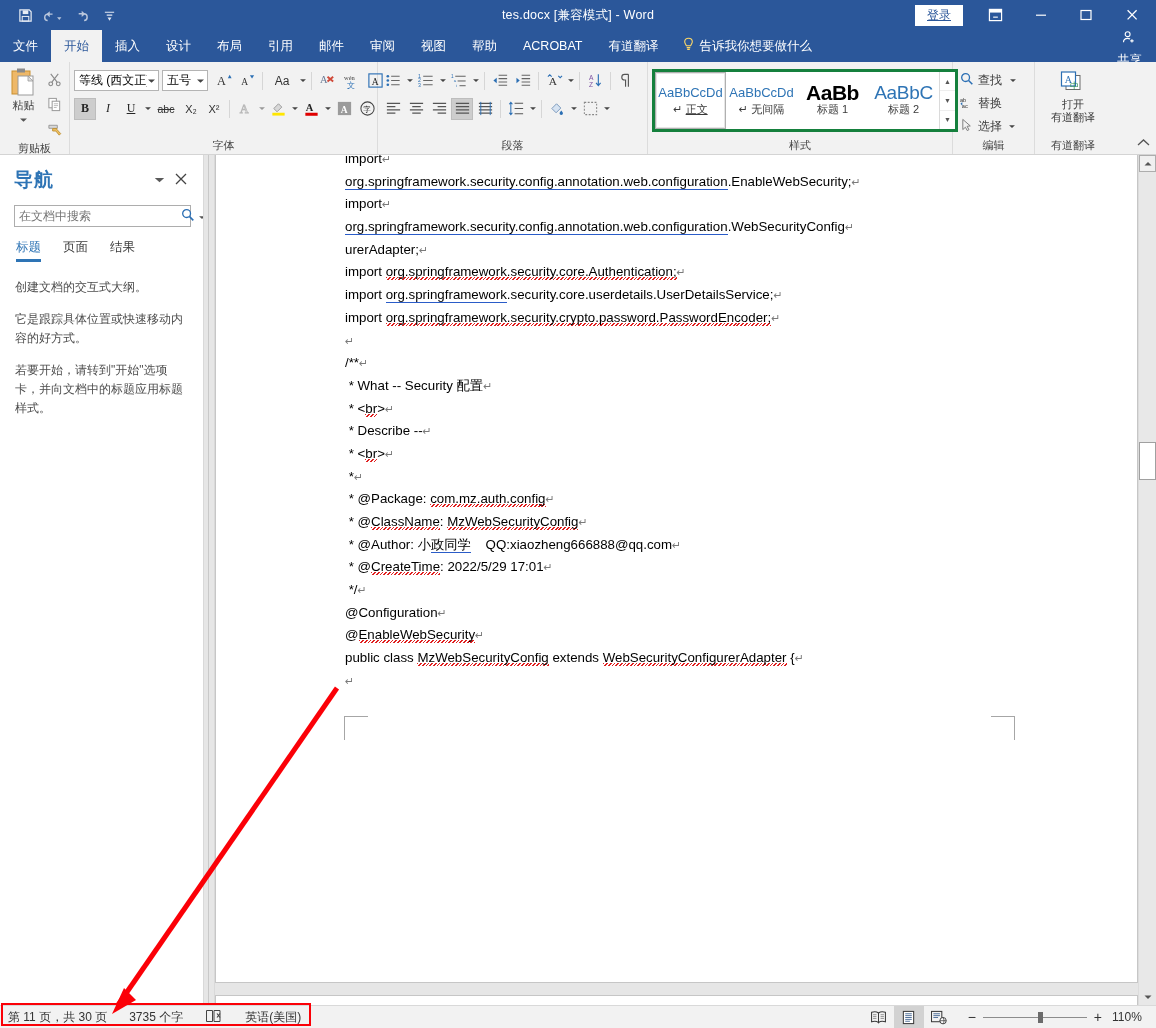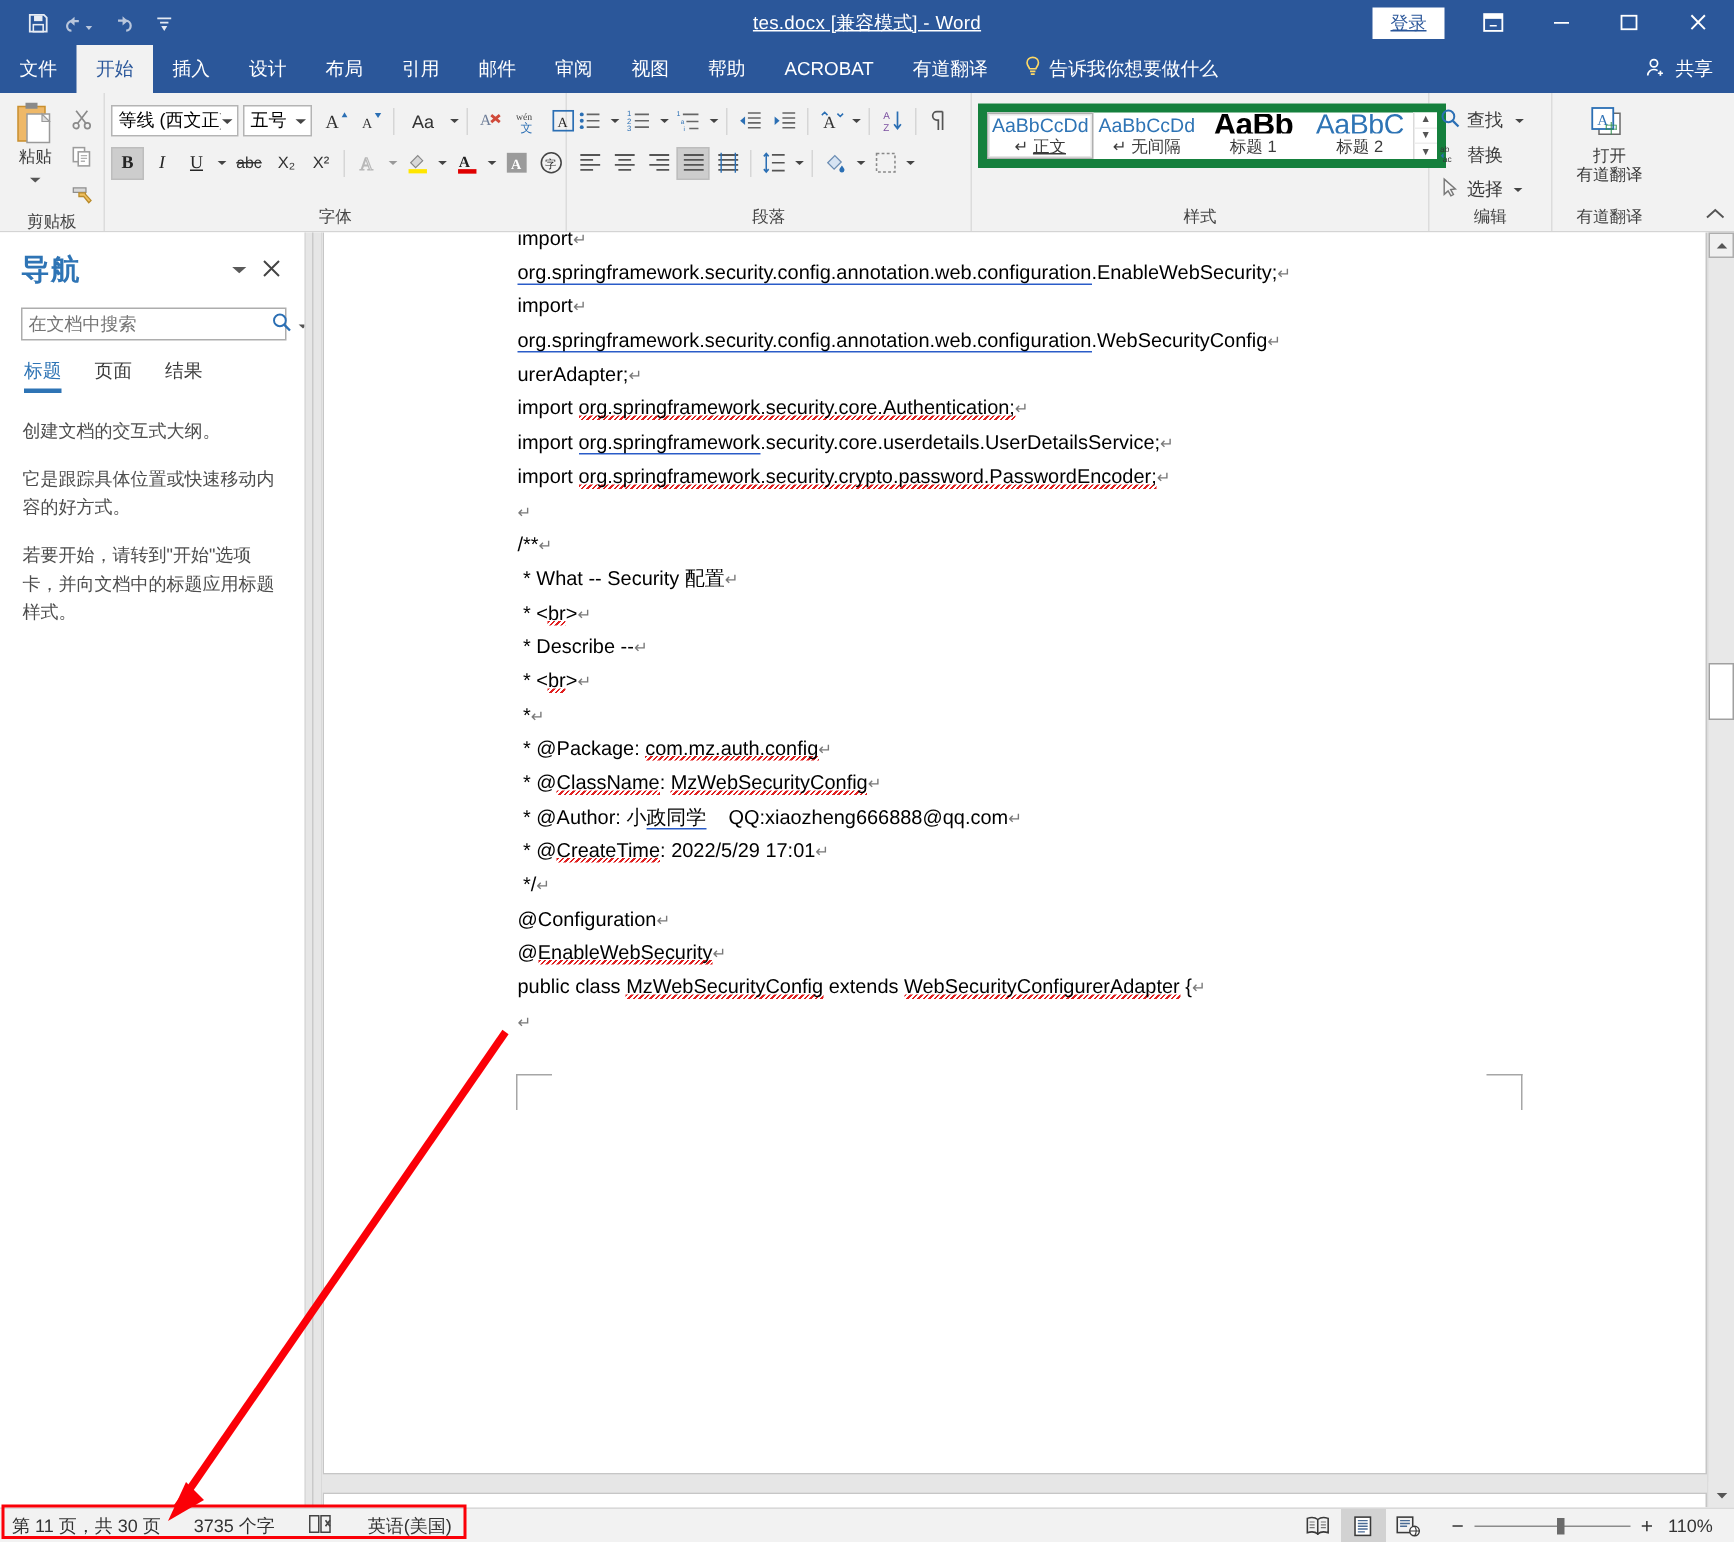--- a/index.html
+++ b/index.html
@@ -10,33 +10,33 @@
     -webkit-font-smoothing:antialiased;
   }
   .app{position:relative;width:1156px;height:1028px;display:flex;flex-direction:column;}
 
   
   .titlebar{height:30px;background:#2b579a;display:flex;align-items:center;position:relative;flex:none;}
   .qat{display:flex;align-items:center;gap:2px;padding-left:12px;}
   .qat-btn{width:26px;height:22px;display:flex;align-items:center;justify-content:center;color:#dbe3ef;}
   .qat-btn svg{display:block;}
   .title-text{position:absolute;left:0;right:0;text-align:center;color:#fff;font-size:12.5px;
-      line-height:30px;pointer-events:none;letter-spacing:.2px;text-decoration:underline;}
+      line-height:30px;pointer-events:none;letter-spacing:.2px;}
   .win-right{margin-left:auto;display:flex;align-items:center;height:30px;}
   .signin{background:#fff;color:#2b579a;font-size:12px;padding:3px 12px;margin-right:10px;
       border:none;line-height:15px;text-decoration:underline;margin-left:14px;}
   .ribbon-display,.win-btn{width:45px;height:30px;display:flex;align-items:center;justify-content:center;color:#fff;}
   .win-btn.close{width:48px;}
 
   
   .tabsrow{height:32px;background:#2b579a;display:flex;align-items:stretch;position:relative;flex:none;}
   .tab{color:#fff;font-size:12.5px;padding:0 13px;display:flex;align-items:center;white-space:nowrap;}
   .tab.active{background:#f2f2f2;color:#2b579a;}
   .tell-me{display:flex;align-items:center;gap:5px;color:#fff;font-size:12.5px;padding:0 10px;}
-  .share{margin-left:auto;display:flex;align-items:center;gap:5px;color:#fff;font-size:12.5px;padding:0 14px 0 8px;}
+  .share{margin-left:auto;display:flex;align-items:center;gap:5px;color:#fff;font-size:12.5px;padding:0 14px 0 8px;flex-direction:column;}
 
   
   .ribbon{height:92px;background:#f2f2f2;border-bottom:1px solid #d4d4d4;display:flex;flex:none;position:relative;}
   .group{position:relative;display:flex;flex-direction:column;padding:3px 4px 0 4px;
       border-right:1px solid #dcdcdc;box-sizing:border-box;}
   .group-body{flex:1;display:flex;align-items:flex-start;}
   .group-label{height:17px;line-height:17px;text-align:center;font-size:11px;color:#444;position:relative;}
   .btn{display:flex;flex-direction:column;align-items:center;justify-content:center;
       padding:2px 3px;color:#3b3b3b;}
   .ico{display:flex;align-items:center;justify-content:center;}
@@ -46,21 +46,21 @@
   .sbtn.on{background:#cdcdcd;border-color:#bdbdbd;}
   .sep{width:1px;height:18px;background:#d6d6d6;margin:0 3px;}
   .caret{width:9px;height:22px;display:flex;align-items:center;justify-content:center;}
   .fontbox{height:21px;border:1px solid #b4b4b4;background:#fff;display:flex;align-items:center;
       padding:0 2px 0 4px;font-size:12px;color:#000;box-sizing:border-box;overflow:hidden;white-space:nowrap;}
 
   
   .paste-btn{width:46px;display:flex;flex-direction:column;align-items:center;padding-top:2px;}
 
   
-  .gallery{display:flex;border:6px solid #15803d;background:#fff;height:43px;box-sizing:border-box;}
+  .gallery{display:flex;border:3px solid #15803d;background:#fff;height:63px;box-sizing:border-box;}
   .style-item{width:71px;display:flex;flex-direction:column;align-items:center;justify-content:center;
       border:1px solid transparent;box-sizing:border-box;gap:1px;}
   .style-item.sel{border-color:#b0b0b0;background:#fff;box-shadow:inset 0 0 0 1px #e6e6e6;}
   .style-prev{font-size:13px;color:#2e74b5;line-height:16px;white-space:nowrap;overflow:hidden;}
   .style-prev.big{font-size:21px;color:#000;font-weight:bold;letter-spacing:-.5px;}
   .style-prev.big2{font-size:19px;color:#2e74b5;letter-spacing:-.3px;}
   .style-name{font-size:11px;color:#3b3b3b;white-space:nowrap;}
   .gal-scroll{width:15px;display:flex;flex-direction:column;border-left:1px solid #dadada;background:#fff;}
   .gal-scroll div{flex:1;display:flex;align-items:center;justify-content:center;font-size:7px;color:#555;border-bottom:1px solid #eee;}
 

